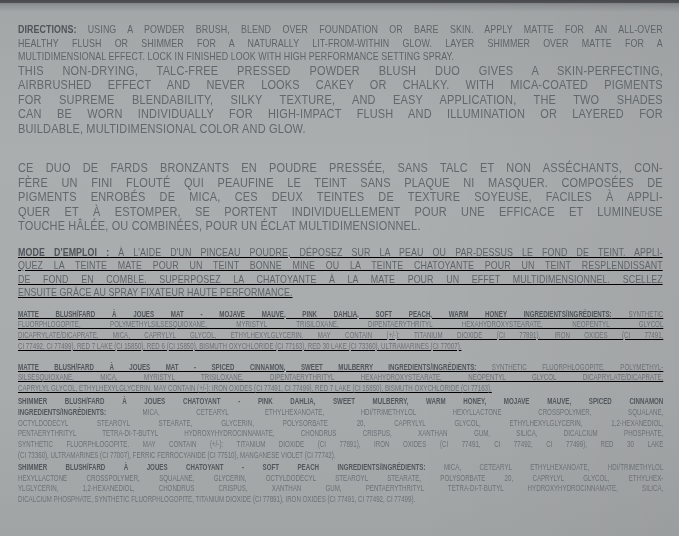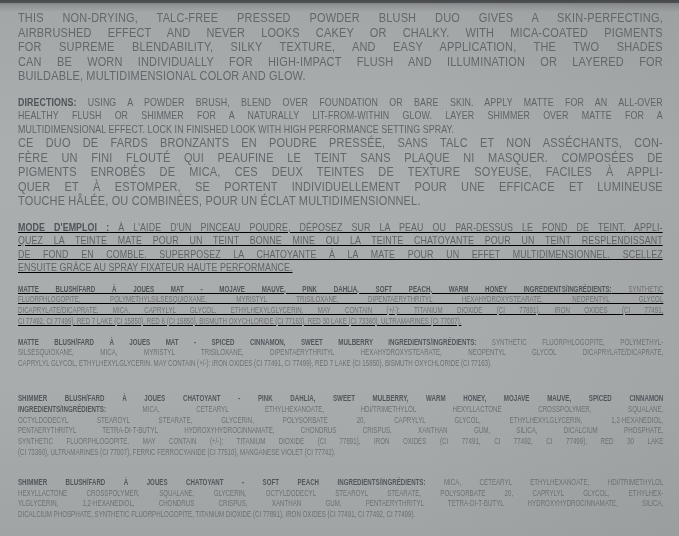--- a/index.html
+++ b/index.html
@@ -35,49 +35,49 @@
   }
   .md b { color: #4e545a; }
   
   .sm .line {
     font-size: 8.5px; line-height: 10.8px;
     color: #6d7175; width: 138%; transform: scaleX(0.725);
   }
   .sm b { color: #52575c; }
 
   .gap-a { margin-top: 12px; }
-  .gap-b { margin-top: 0; }
+  .gap-b { margin-top: 25px; }
   .gap-c { margin-top: 12px; text-decoration: underline; }
   .gap-d { margin-top: 9px; text-decoration: underline; }
-  .gap-e { margin-top: 10px; }
-  .gap-f { margin-top: 24px; }
-  .gap-g { margin-top: 19px; }
+  .gap-e { margin-top: 10px; text-decoration: underline; }
+  .gap-f { margin-top: 2px; }
+  .gap-g { margin-top: 1px; }
 
   .box-edge {
     position: absolute; top: 0; left: 0; right: 0; height: 3px;
     background: rgba(40,42,44,0.55);
   }
 </style>
 </head>
 <body>
 
 <div class="box-edge"></div>
 
 <div class="label">
+  <div class="para md gap-a">
+      <div class="line"><b>DIRECTIONS:</b> USING A POWDER BRUSH, BLEND OVER FOUNDATION OR BARE SKIN. APPLY MATTE FOR AN ALL-OVER</div>
+      <div class="line">HEALTHY FLUSH OR SHIMMER FOR A NATURALLY LIT-FROM-WITHIN GLOW. LAYER SHIMMER OVER MATTE FOR A</div>
+      <div class="line">MULTIDIMENSIONAL EFFECT. LOCK IN FINISHED LOOK WITH HIGH PERFORMANCE SETTING SPRAY.</div>
+    </div>
   <div class="para lg">
       <div class="line">THIS NON-DRYING, TALC-FREE PRESSED POWDER BLUSH DUO GIVES A SKIN-PERFECTING,</div>
       <div class="line">AIRBRUSHED EFFECT AND NEVER LOOKS CAKEY OR CHALKY. WITH MICA-COATED PIGMENTS</div>
       <div class="line">FOR SUPREME BLENDABILITY, SILKY TEXTURE, AND EASY APPLICATION, THE TWO SHADES</div>
       <div class="line">CAN BE WORN INDIVIDUALLY FOR HIGH-IMPACT FLUSH AND ILLUMINATION OR LAYERED FOR</div>
       <div class="line">BUILDABLE, MULTIDIMENSIONAL COLOR AND GLOW.</div>
-    </div>
-  <div class="para md gap-a">
-      <div class="line"><b>DIRECTIONS:</b> USING A POWDER BRUSH, BLEND OVER FOUNDATION OR BARE SKIN. APPLY MATTE FOR AN ALL-OVER</div>
-      <div class="line">HEALTHY FLUSH OR SHIMMER FOR A NATURALLY LIT-FROM-WITHIN GLOW. LAYER SHIMMER OVER MATTE FOR A</div>
-      <div class="line">MULTIDIMENSIONAL EFFECT. LOCK IN FINISHED LOOK WITH HIGH PERFORMANCE SETTING SPRAY.</div>
     </div>
   <div class="para lg gap-b">
       <div class="line">CE DUO DE FARDS BRONZANTS EN POUDRE PRESSÉE, SANS TALC ET NON ASSÉCHANTS, CON-</div>
       <div class="line">FÈRE UN FINI FLOUTÉ QUI PEAUFINE LE TEINT SANS PLAQUE NI MASQUER. COMPOSÉES DE</div>
       <div class="line">PIGMENTS ENROBÉS DE MICA, CES DEUX TEINTES DE TEXTURE SOYEUSE, FACILES À APPLI-</div>
       <div class="line">QUER ET À ESTOMPER, SE PORTENT INDIVIDUELLEMENT POUR UNE EFFICACE ET LUMINEUSE</div>
       <div class="line">TOUCHE HÂLÉE, OU COMBINÉES, POUR UN ÉCLAT MULTIDIMENSIONNEL.</div>
     </div>
   <div class="para md gap-c">
       <div class="line"><b>MODE D'EMPLOI :</b> À L'AIDE D'UN PINCEAU POUDRE, DÉPOSEZ SUR LA PEAU OU PAR-DESSUS LE FOND DE TEINT. APPLI-</div>

